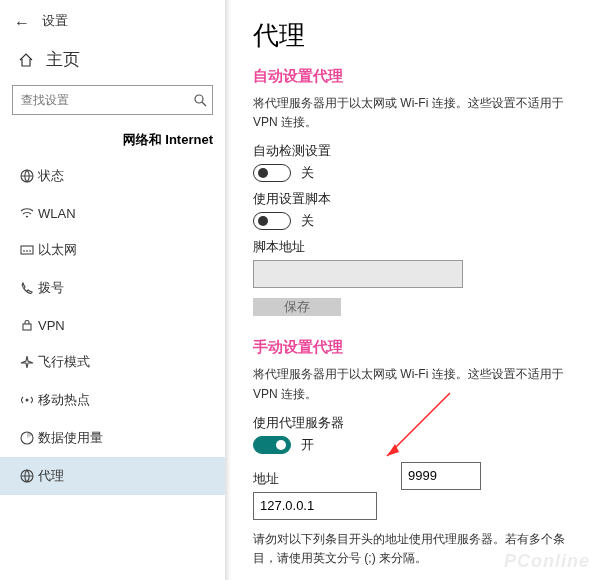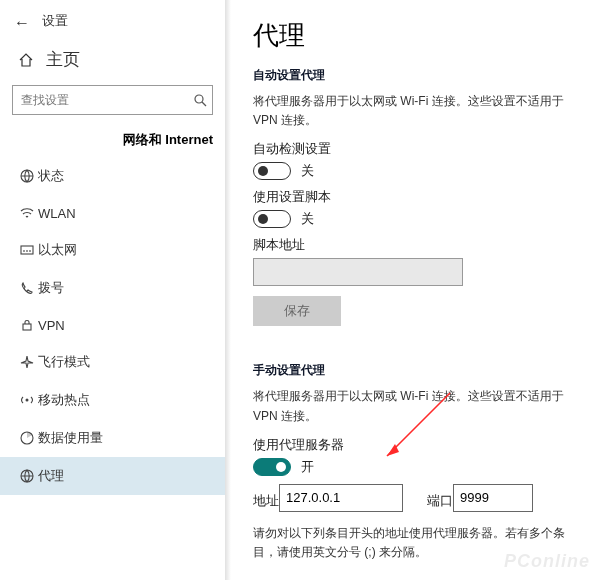--- a/index.html
+++ b/index.html
@@ -14,33 +14,33 @@
   .search-wrap { margin: 6px 12px 10px 12px; position: relative; }
   .search { width: 100%; height: 30px; border: 1px solid #999; padding: 0 20px 0 8px; font-size: 12px; background: #fff; }
   .search-icon { position: absolute; right: 6px; top: 50%; transform: translateY(-50%); font-size: 13px; color: #555; pointer-events: none; }
   .section-label { font-size: 13px; font-weight: 600; color: #000; padding: 6px 12px 8px 14px; text-align: right; }
   .nav { list-style: none; }
   .nav li { display: flex; align-items: center; gap: 2px; padding: 10px 12px 10px 18px; font-size: 13px; color: #333; cursor: pointer; }
   .nav li .icon { width: 18px; display: inline-flex; justify-content: center; color: #444; }
   .nav li.active { background: #d9e8f0; }
   .content { flex: 1; padding: 18px 26px 0 28px; overflow: hidden; position: relative; }
   .page-title { font-size: 26px; font-weight: 400; color: #000; margin-bottom: 14px; }
-  .sub-title { font-size: 12px; color: #0f172a; margin: 6px 0 8px 0; }
+  .sub-title { font-size: 15px; color: #ec4899; margin: 6px 0 8px 0; }
   .desc { font-size: 12px; color: #333; line-height: 1.6; margin-bottom: 10px; }
   .field-label { font-size: 13px; color: #222; margin-top: 8px; margin-bottom: 4px; }
   .toggle-row { display: flex; align-items: center; gap: 10px; margin-bottom: 8px; }
   .toggle { width: 38px; height: 18px; border: 1px solid #333; border-radius: 9px; position: relative; background: #fff; cursor: pointer; }
   .toggle .knob { width: 10px; height: 10px; border-radius: 50%; background: #333; position: absolute; top: 3px; left: 4px; }
   .toggle.on { background: #0b7b78; border-color: #0b7b78; }
   .toggle.on .knob { background: #fff; left: auto; right: 4px; }
   .toggle-label { font-size: 13px; color: #222; }
   .text-input { width: 210px; height: 28px; border: 1px solid #999; background: #e8e8e8; padding: 0 6px; font-size: 12px; }
-  .btn { width: 88px; height: 30px; background: #ccc; border: none; color: #666; font-size: 13px; margin-top: 10px; margin-bottom: 30px; cursor: default; }
+  .btn { width: 88px; height: 18px; background: #ccc; border: none; color: #666; font-size: 13px; margin-top: 10px; margin-bottom: 16px; cursor: default; }
   .addr-row { display: flex; gap: 24px; margin-top: 2px; }
-  .addr-col { display: flex; flex-direction: row; }
+  .addr-col { display: flex; flex-direction: column; }
   .addr-col input { border: 1px solid #666; background: #fff; height: 28px; padding: 0 6px; font-size: 13px; }
   .addr-col.addr input { width: 124px; }
   .addr-col.port input { width: 80px; }
   .divider-shadow { position: absolute; top: 0; left: 225px; bottom: 0; width: 6px; background: linear-gradient(to right, rgba(0,0,0,0.12), rgba(0,0,0,0)); pointer-events: none; }
   .arrow-annot { position: absolute; pointer-events: none; }
   .watermark { position: absolute; right: 10px; bottom: 8px; font-size: 18px; font-style: italic; color: rgba(0,0,0,0.08); font-weight: 700; letter-spacing: 1px; pointer-events: none; }
   svg { display: block; }
 </style>
 </head>
 <body>
@@ -190,21 +190,20 @@
         </div>
       <span class="toggle-label">开</span>
     </div>
 
     <div class="addr-row">
       <div class="addr-col addr">
         <span class="field-label">地址</span>
         <input value="127.0.0.1" style="">
       </div>
       <div class="addr-col port">
-        <span class="field-label">端口</span>
         <input value="9999" style="">
       </div>
     </div>
 
     <p class="desc" style="margin-top:10px;">请勿对以下列条目开头的地址使用代理服务器。若有多个条目，请使用英文分号 (;) 来分隔。</p>
     
 
     <svg class="arrow-annot" style="left:150px; top:388px;" width="80" height="80" viewBox="0 0 80 80">
       <line x1="75" y1="5" x2="12" y2="68" stroke="#ff2a2a" stroke-width="1.6"></line>
       <polygon points="12,68 20,56 24,64" fill="#ff2a2a"></polygon>

